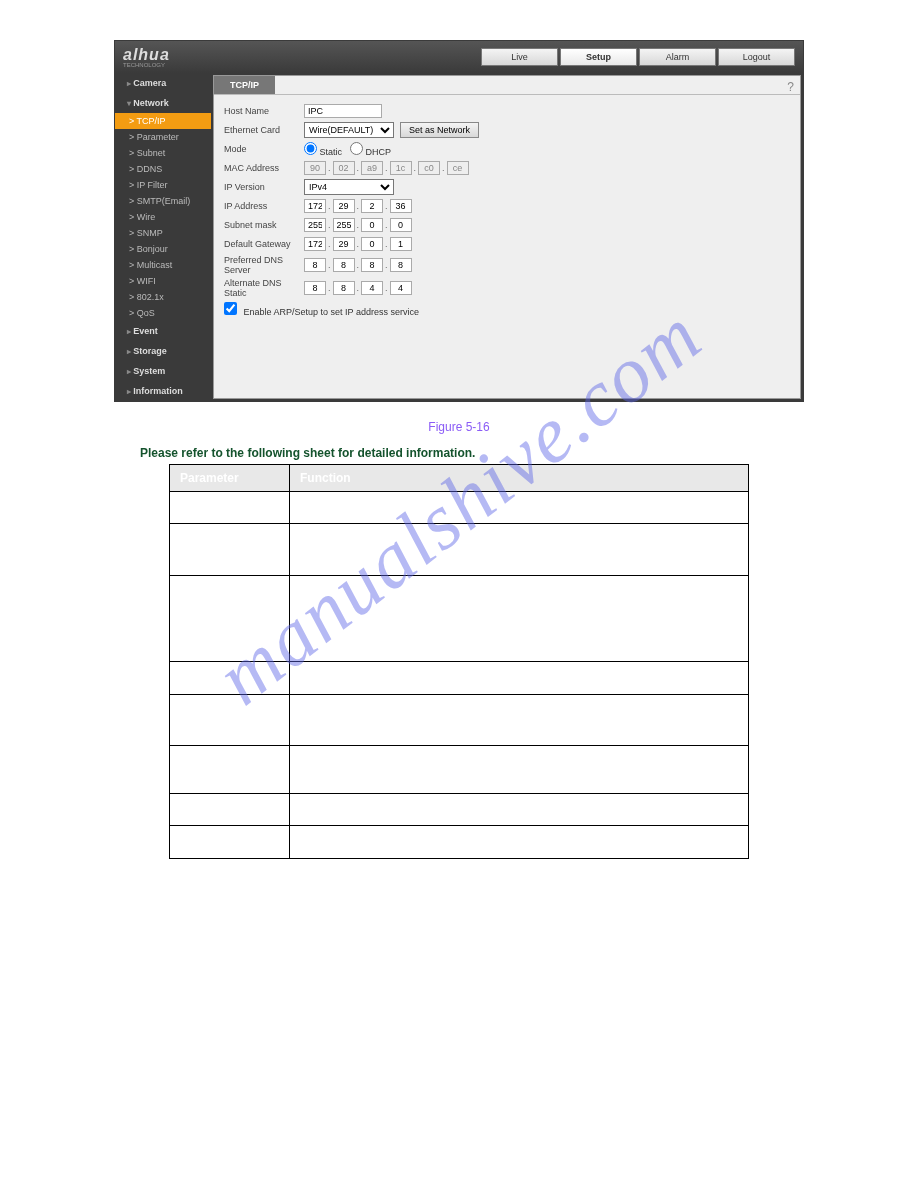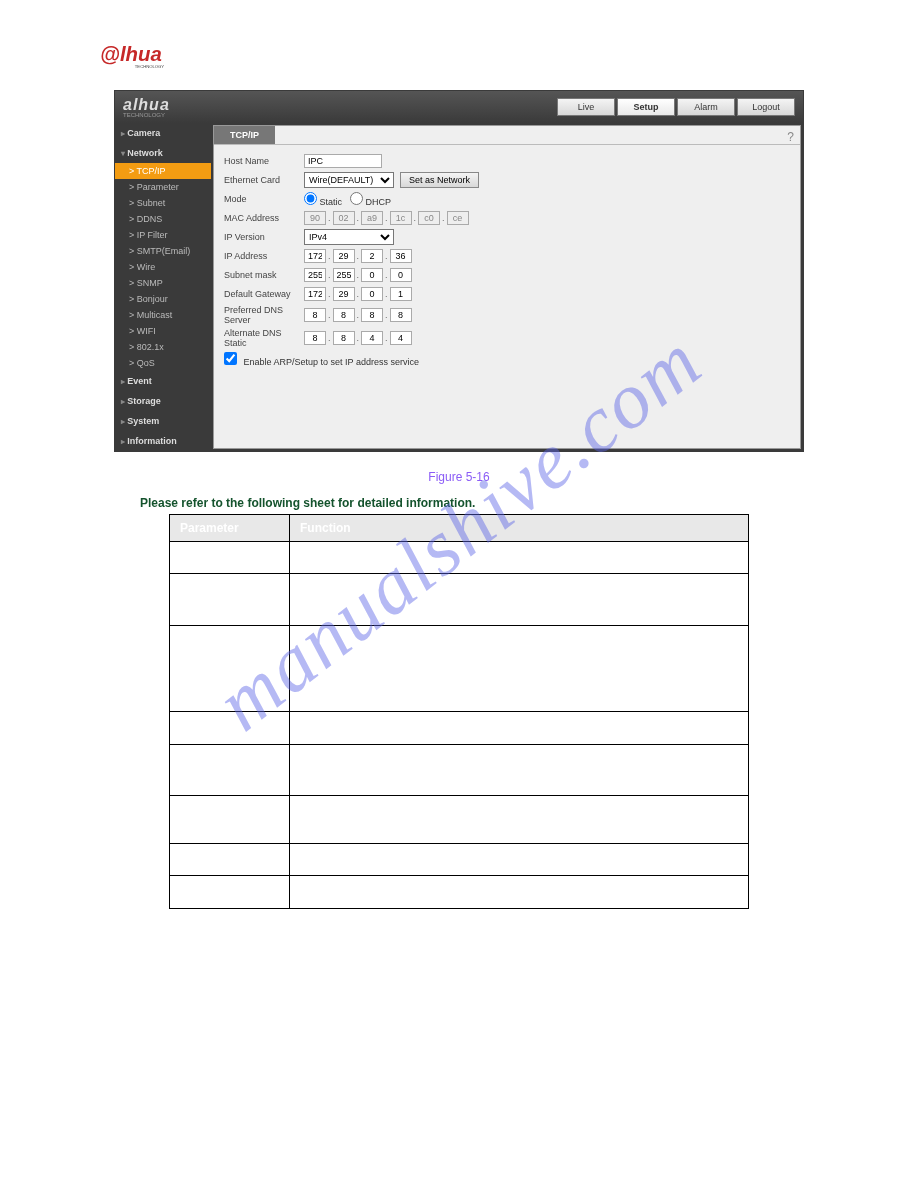--- a/index.html
+++ b/index.html
@@ -9,26 +9,26 @@
   
   .brand-logo { margin: 0 0 12px 40px; }
   .brand-logo svg { width: 120px; height: 34px; }
 
   
   .screenshot { border: 1px solid #3a3a3a; background: #3a3a3a; width: 690px; margin: 0 auto 18px auto; }
   .ss-header { background: linear-gradient(#555,#3a3a3a); height: 32px; display: flex; align-items: center; justify-content: space-between; padding: 0 8px; }
   .ss-logo { color: #ddd; font-style: italic; font-weight: bold; font-size: 16px; letter-spacing: 1px; }
   .ss-logo small { font-size: 6px; font-style: normal; font-weight: normal; display: block; letter-spacing: 0; color: #999; margin-top: -2px; }
   .ss-tabs { display: flex; gap: 2px; }
-  .ss-tab { background: linear-gradient(#f4f4f4,#d8d8d8); border: 1px solid #777; color: #333; font-size: 9px; padding: 3px 0; width: 58px; text-align: center; cursor: pointer; }
+  .ss-tab { background: linear-gradient(#f4f4f4,#d8d8d8); border: 1px solid #777; color: #333; font-size: 9px; padding: 3px 0; width: 77px; text-align: center; cursor: pointer; }
   .ss-tab.active { background: linear-gradient(#fff,#e9e9e9); font-weight: bold; }
 
   .ss-body { display: flex; min-height: 270px; }
   .ss-side { width: 96px; background: #3a3a3a; font-size: 9px; color: #ccc; }
-  .ss-side .cat { padding: 5px 6px; font-weight: bold; color: #ddd; cursor: pointer; }
+  .ss-side .cat { padding: 5px 12px; font-weight: bold; color: #ddd; cursor: pointer; }
   .ss-side .cat::before { content: "▸ "; color: #888; font-size: 8px; }
   .ss-side .cat.open::before { content: "▾ "; }
   .ss-side .sub { padding: 3px 6px 3px 14px; color: #bbb; cursor: pointer; }
   .ss-side .sub.active { background: #f39c12; color: #fff; }
   .ss-side .sub::before { content: "> "; color: inherit; }
   .ss-side .sub.active::before { content: "> "; }
 
   .ss-main { flex: 1; background: #efefef; border: 1px solid #999; margin: 2px; padding: 0; font-size: 9px; color: #333; position: relative; }
   .ss-main-tabrow { display: flex; border-bottom: 1px solid #bbb; }
   .ss-main-tab { background: #777; color: #fff; font-size: 9px; font-weight: bold; padding: 4px 16px; }
@@ -63,28 +63,20 @@
   
   .watermark { position: absolute; left: 50%; top: 52%; transform: translate(-50%,-50%) rotate(-38deg); font-size: 80px; color: rgba(90,100,230,0.45); font-family: Georgia, 'Times New Roman', serif; font-style: italic; pointer-events: none; white-space: nowrap; letter-spacing: 2px; }
 
   .page-num { text-align: center; font-size: 12px; color: #fff; margin-top: 40px; }
 </style>
 </head>
 <body>
 
 <div class="page">
 
-  <div class="brand-logo">
-    <svg viewBox="0 0 200 56">
-      <text x="0" y="34" font-family="Arial" font-size="34" font-weight="bold" font-style="italic" fill="#c62828">
-        <tspan fill="#c62828">@</tspan><tspan fill="#c62828">lhua</tspan>
-      </text>
-      <text x="58" y="46" font-family="Arial" font-size="7" fill="#444">TECHNOLOGY</text>
-    </svg>
-  </div>
 
   <div class="screenshot">
     <div class="ss-header">
       <div>
         <div class="ss-logo">
           <span>alhua</span>
           <small>TECHNOLOGY</small>
         </div>
       </div>
       <div class="ss-tabs">

